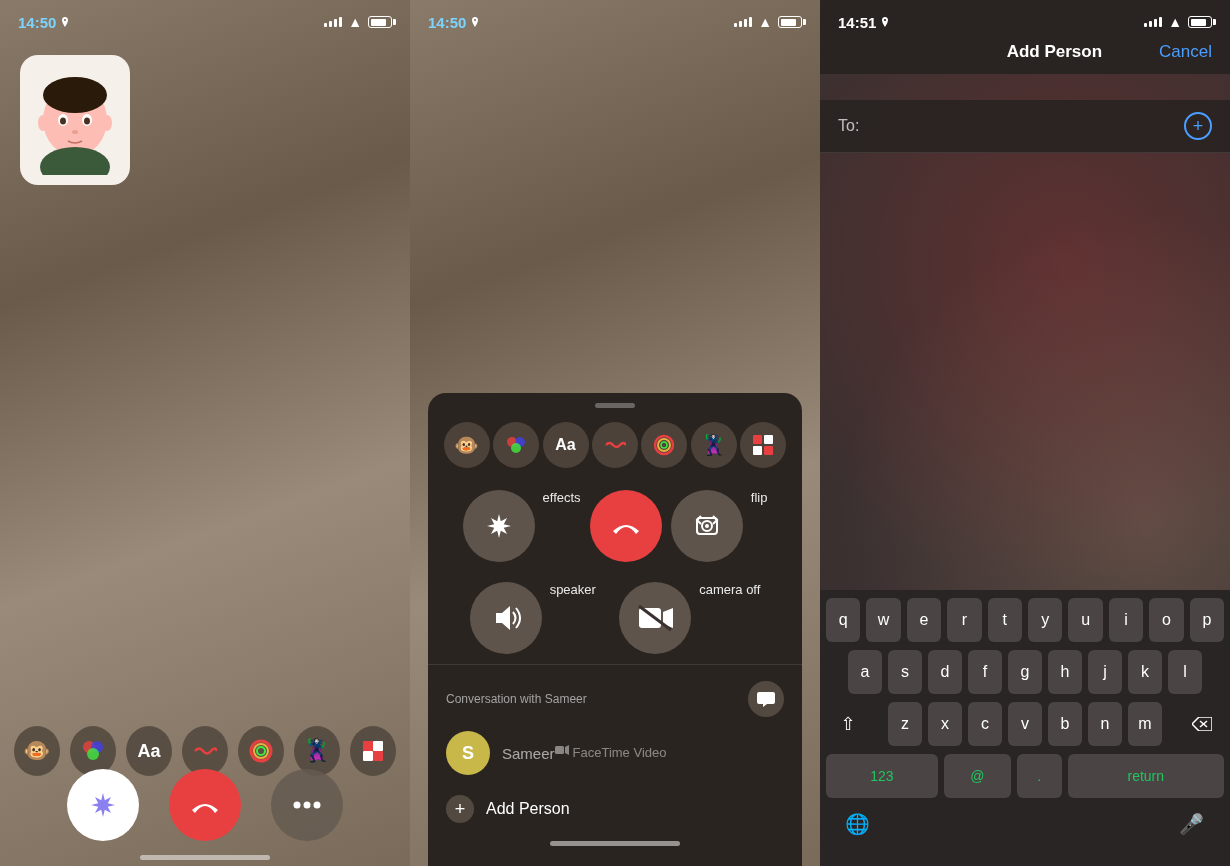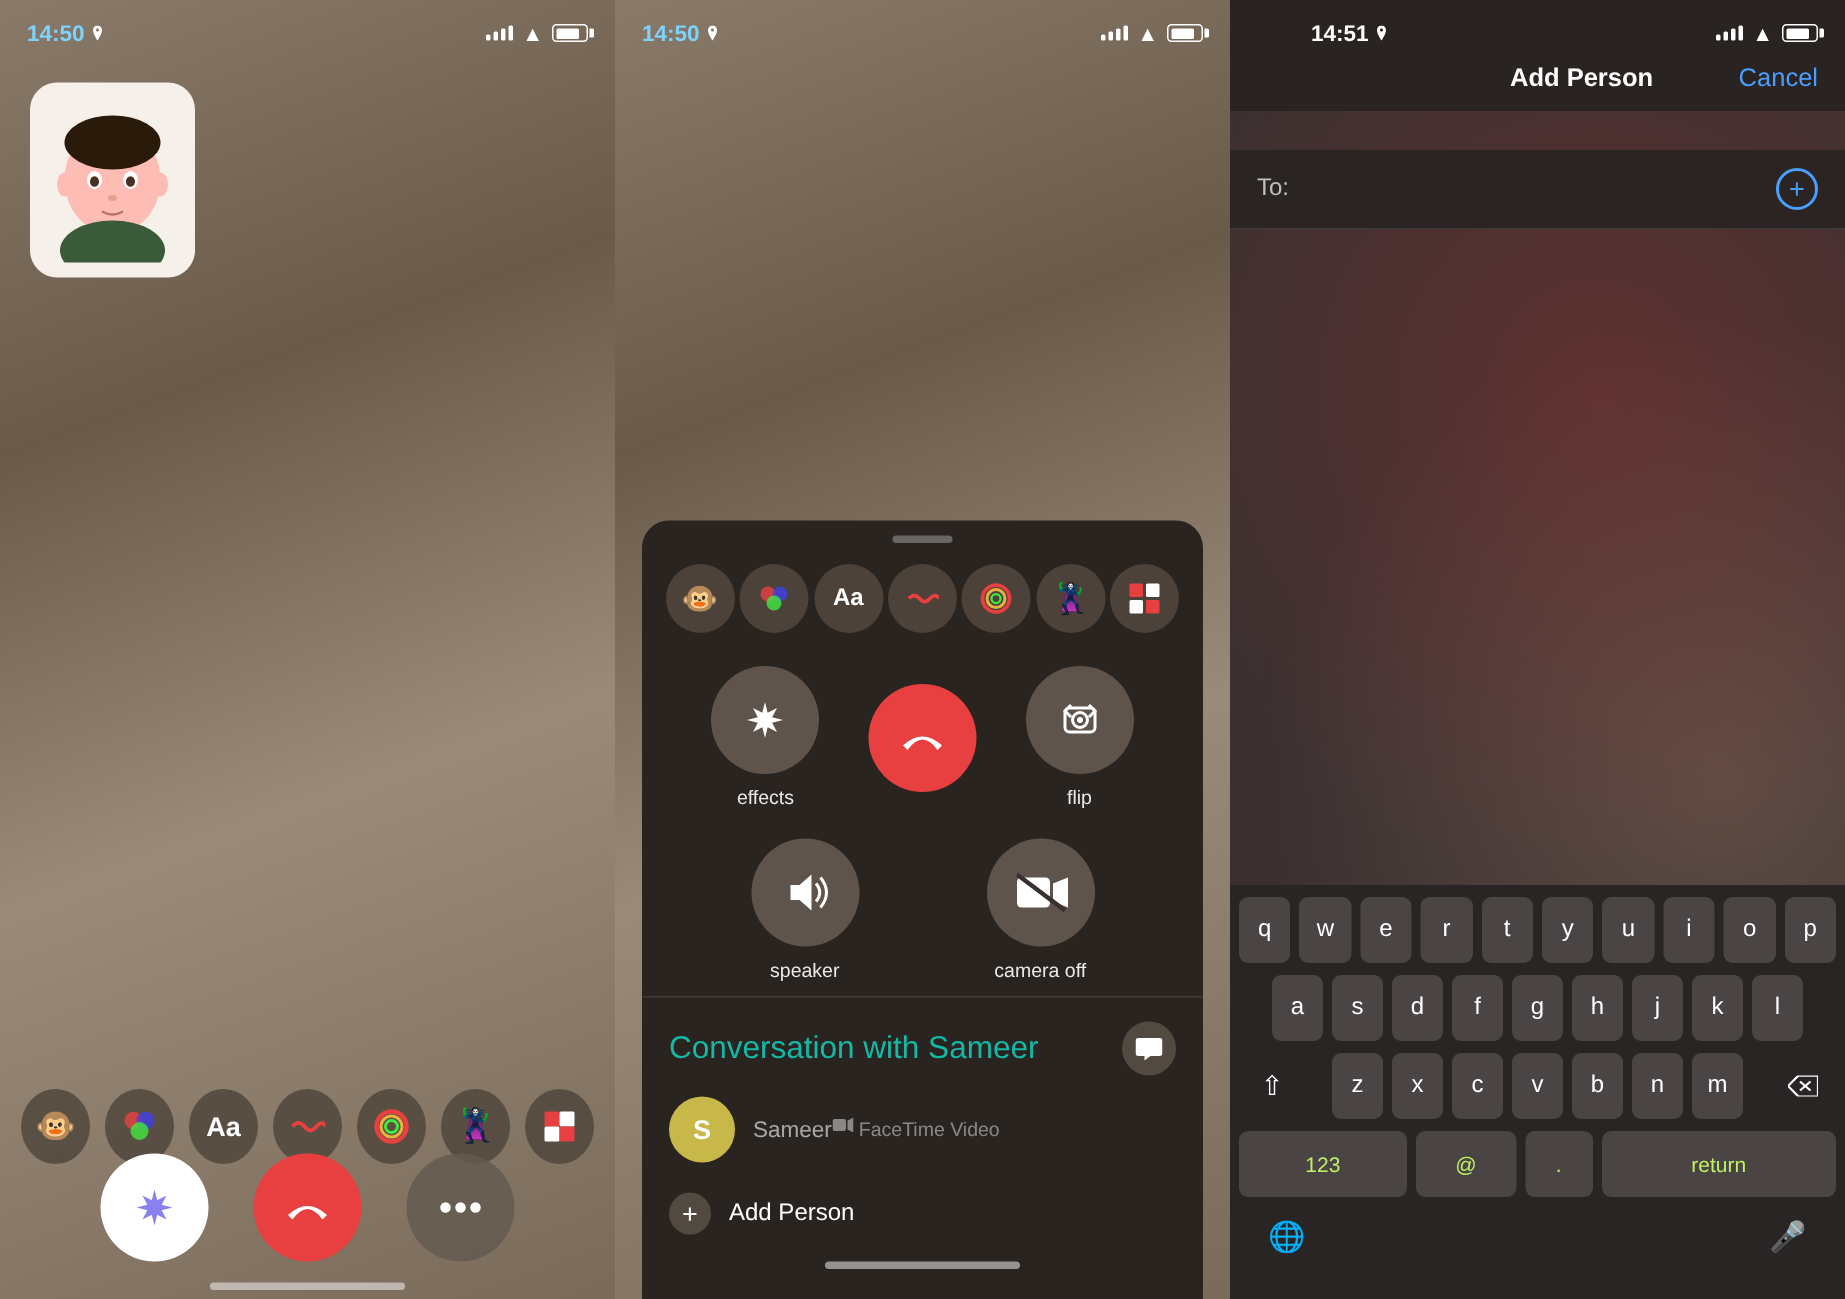--- a/index.html
+++ b/index.html
@@ -178,22 +178,21 @@
       cursor: pointer;
     }
     .call-controls {
       display: flex;
       justify-content: space-around;
       align-items: center;
       padding: 10px 30px 10px;
     }
     .ctrl-btn-container {
       display: flex;
-      flex-direction: column;
-      align-items: center;
+      align-items: flex-start;
       gap: 8px;
     }
     .ctrl-btn-label {
       color: white;
       font-size: 13px;
       opacity: 0.9;
     }
     .ctrl-btn-gray {
       width: 72px;
       height: 72px;
@@ -220,22 +219,22 @@
       border-top: 1px solid rgba(255,255,255,0.1);
       padding: 16px 18px 12px;
     }
     .convo-header {
       display: flex;
       justify-content: space-between;
       align-items: center;
       margin-bottom: 14px;
     }
     .convo-title {
-      color: #14b8a6;
-      font-size: 21px;
+      color: #a3a3a3;
+      font-size: 12px;
       font-weight: 500;
     }
     .convo-msg-btn {
       width: 36px;
       height: 36px;
       border-radius: 50%;
       background: rgba(100,90,80,0.7);
       display: flex;
       align-items: center;
       justify-content: center;
@@ -397,21 +396,21 @@
       cursor: pointer;
       border: none;
     }
     .kb-key-wide {
       height: 44px;
       background: #4a4444;
       border-radius: 6px;
       display: flex;
       align-items: center;
       justify-content: center;
-      color: #bef264;
+      color: #22c55e;
       font-size: 14px;
       cursor: pointer;
       border: none;
     }
     .kb-spacebar {
       height: 44px;
       background: #4a4444;
       border-radius: 6px;
       display: flex;
       align-items: center;
@@ -723,21 +722,21 @@
     </div>
   </div>
 </div>
 
 <div class="panel3">
   <div class="panel3-bg"></div>
 
   <div class="panel3-header">
     <div style="width:60px;"></div>
 
-    <div style="position:absolute;top:14px;left:18px;color:white;font-size:15px;font-weight:600;display:flex;align-items:center;gap:4px;margin-left:36px;">
+    <div style="position:absolute;top:14px;left:18px;color:white;font-size:15px;font-weight:600;display:flex;align-items:center;gap:4px;">
       <span>14:51</span>
       <svg width="10" height="12" viewBox="0 0 10 12">
         <path d="M5 0C3.3 0 2 1.3 2 3c0 2.8 3 7 3 7s3-4.2 3-7c0-1.7-1.3-3-3-3zm0 4c-.6 0-1-.4-1-1s.4-1 1-1 1 .4 1 1-.4 1-1 1z" fill="white"></path>
       </svg>
     </div>
     <div style="position:absolute;top:14px;right:18px;display:flex;align-items:center;gap:6px;">
       <div class="signal-bars">
         <div class="bar" style="height:4px"></div>
         <div class="bar" style="height:6px"></div>
         <div class="bar" style="height:8px"></div>

